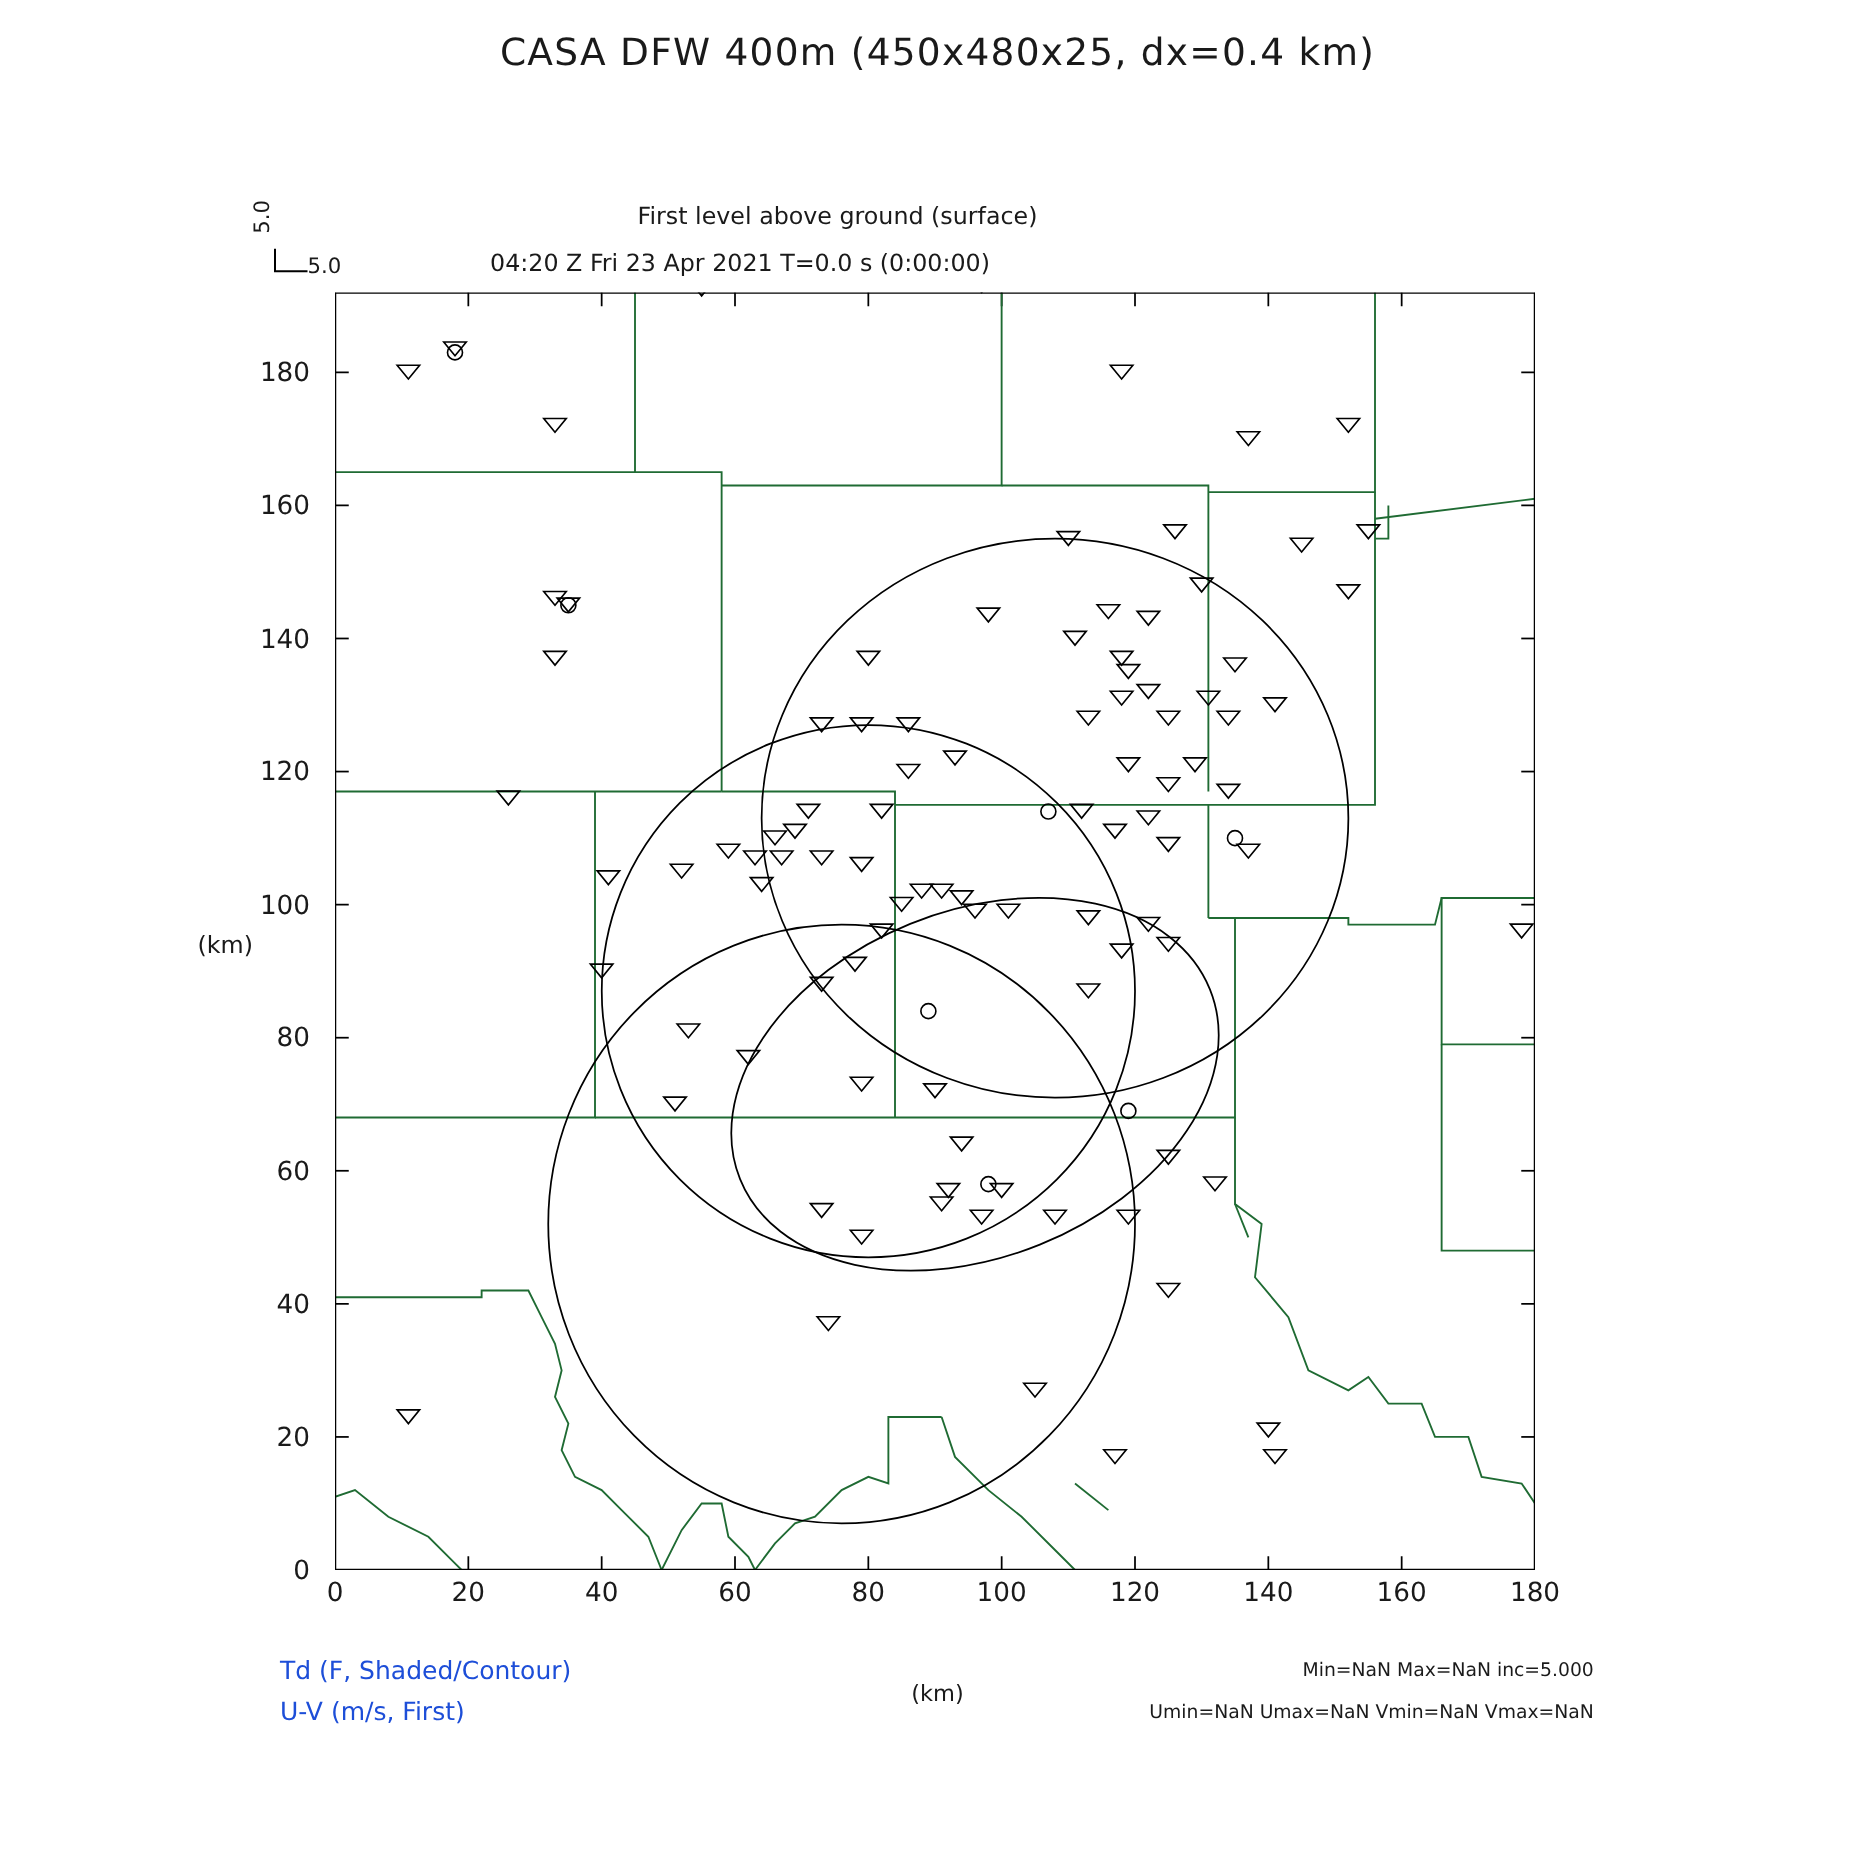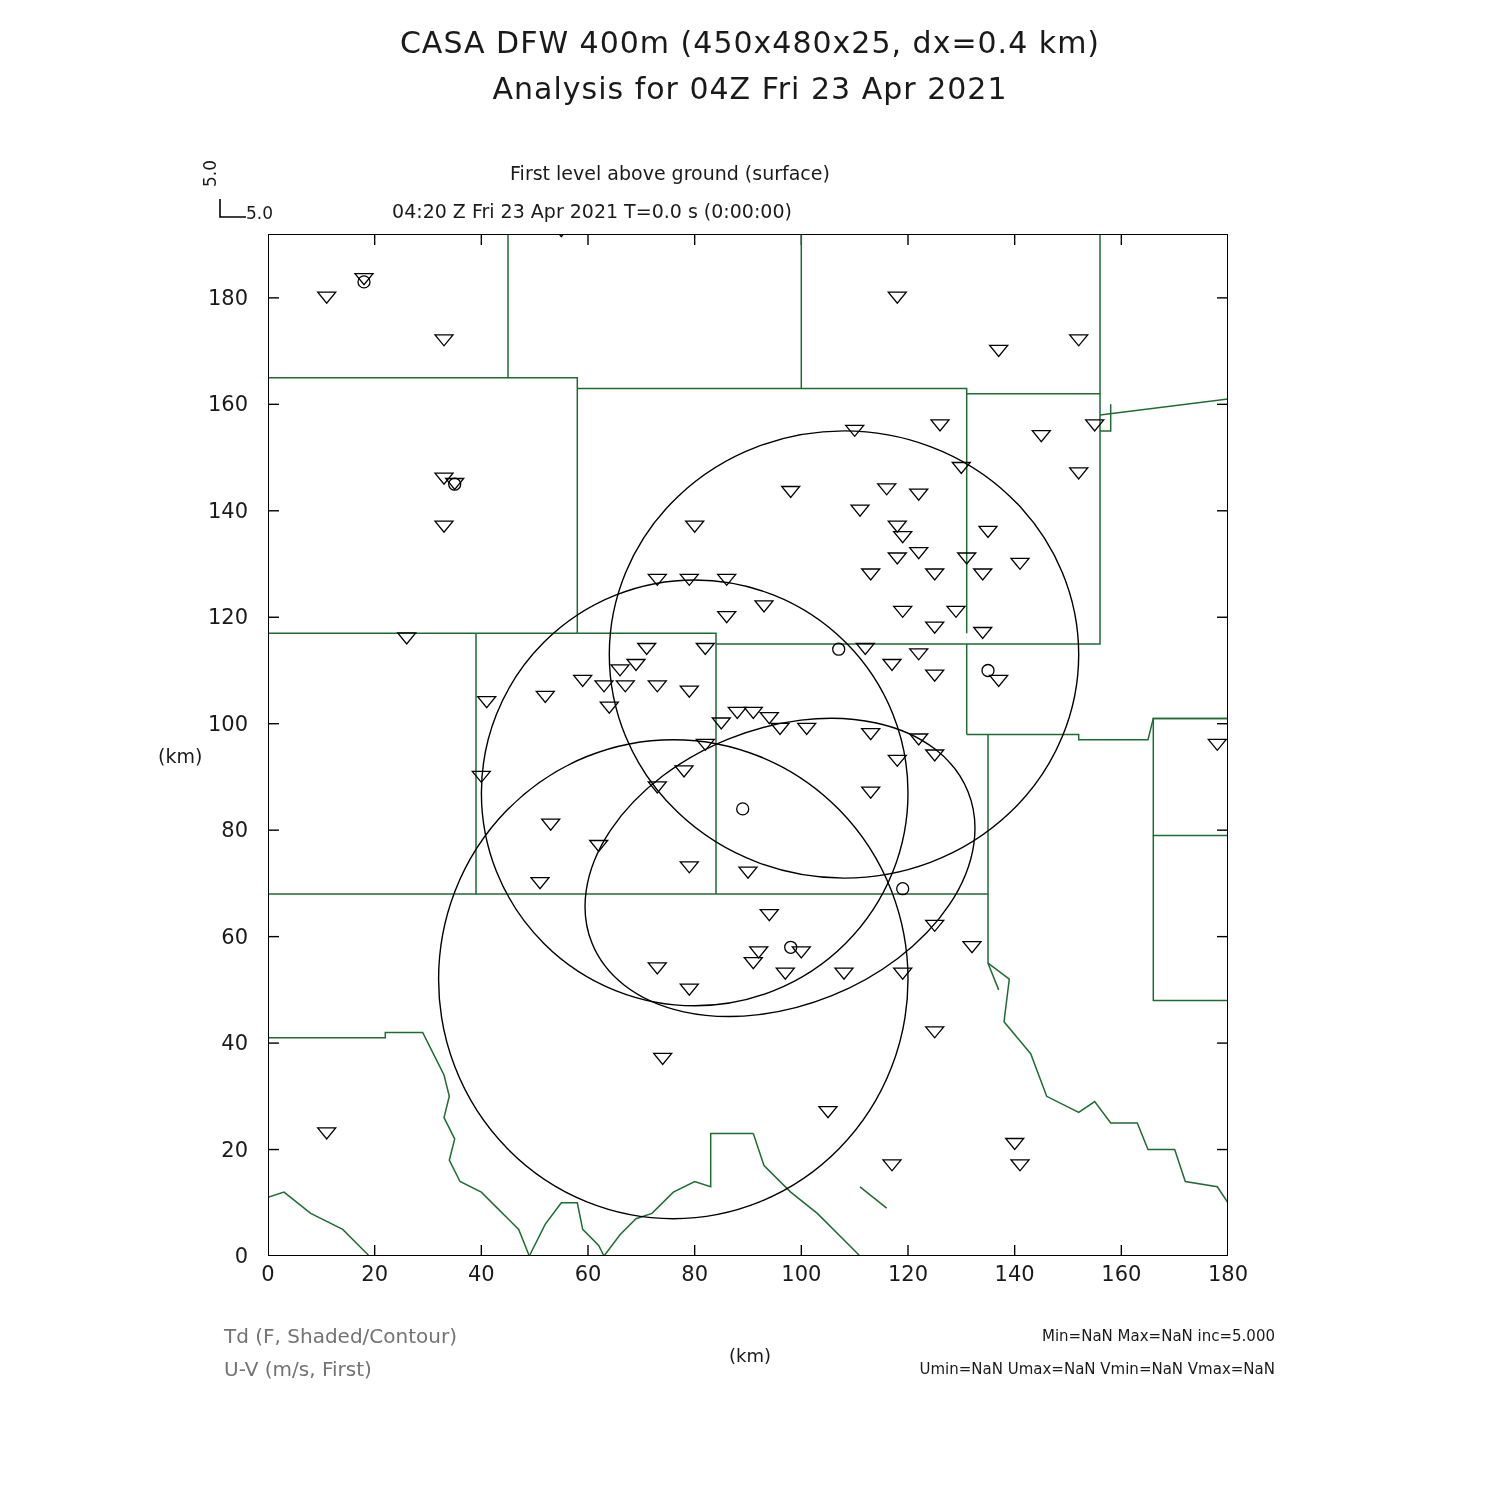--- a/index.html
+++ b/index.html
@@ -13,30 +13,29 @@
   .vec-ref .v-right{position:absolute;left:50px;top:18px;}
   .vec-ref svg{position:absolute;left:22px;top:12px;}
   #plot{position:absolute;left:268px;top:234px;width:960px;height:1022px;}
   .frame{position:absolute;left:0;top:0;width:960px;height:1022px;border:1.5px solid #000;box-sizing:border-box;}
   .xlabels{position:absolute;left:268px;top:1262px;width:960px;height:30px;}
   .xlabels span{position:absolute;font-size:21px;transform:translateX(-50%);color:#1a1a1a;}
   .ylabels{position:absolute;left:120px;top:234px;width:140px;height:1022px;}
   .ylabels span{position:absolute;right:12px;font-size:21px;transform:translateY(-50%);color:#1a1a1a;}
   .ylabel-unit{position:absolute;left:158px;top:745px;font-size:19px;color:#1a1a1a;}
   .xlabel-unit{position:absolute;left:0;top:1345px;width:1500px;text-align:center;font-size:18px;color:#1a1a1a;}
-  .foot-left{position:absolute;left:224px;top:1320px;font-size:20px;line-height:33px;color:#737373;}
+  .foot-left{position:absolute;left:224px;top:1320px;font-size:20px;line-height:33px;color:#1d4ed8;}
   .foot-right{position:absolute;right:225px;top:1320px;text-align:right;font-size:15px;line-height:33px;color:#1a1a1a;}
   svg{display:block;}
 </style>
 </head>
 <body>
 
 <div class="title-block">
   <div class="title-line">CASA DFW 400m (450x480x25, dx=0.4 km)</div>
-  <div class="title-line">Analysis for 04Z Fri 23 Apr 2021</div>
 </div>
 
 <div class="sub-center">First level above ground (surface)</div>
 <div class="sub-time">04:20 Z Fri 23 Apr 2021    T=0.0 s (0:00:00)</div>
 
 <div class="vec-ref">
   <span class="v-left">5.0</span>
   <svg width="40" height="26">
     <path d="M2,2 L2,20 L28,20" stroke="#000" stroke-width="1.6" fill="none"></path>
   </svg>

